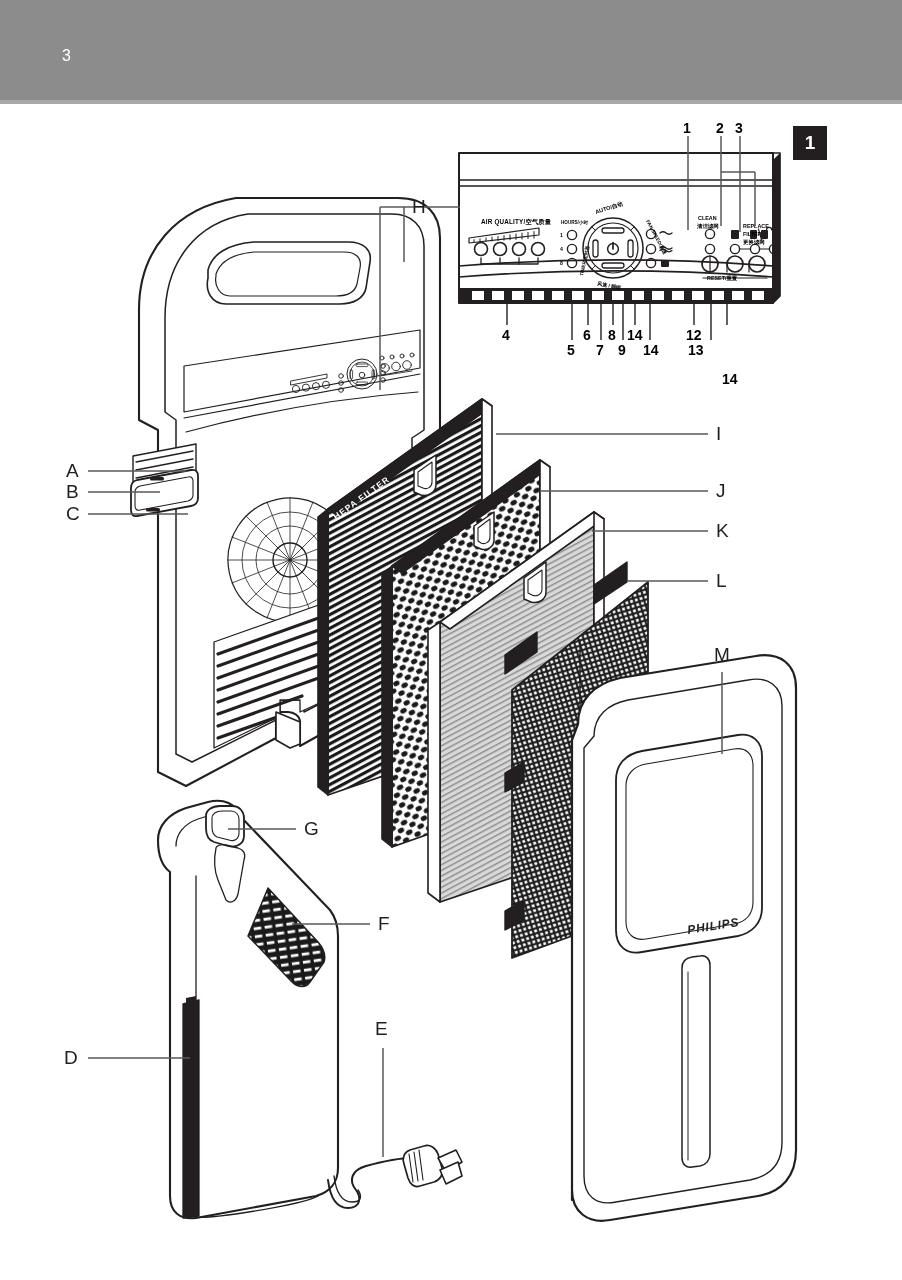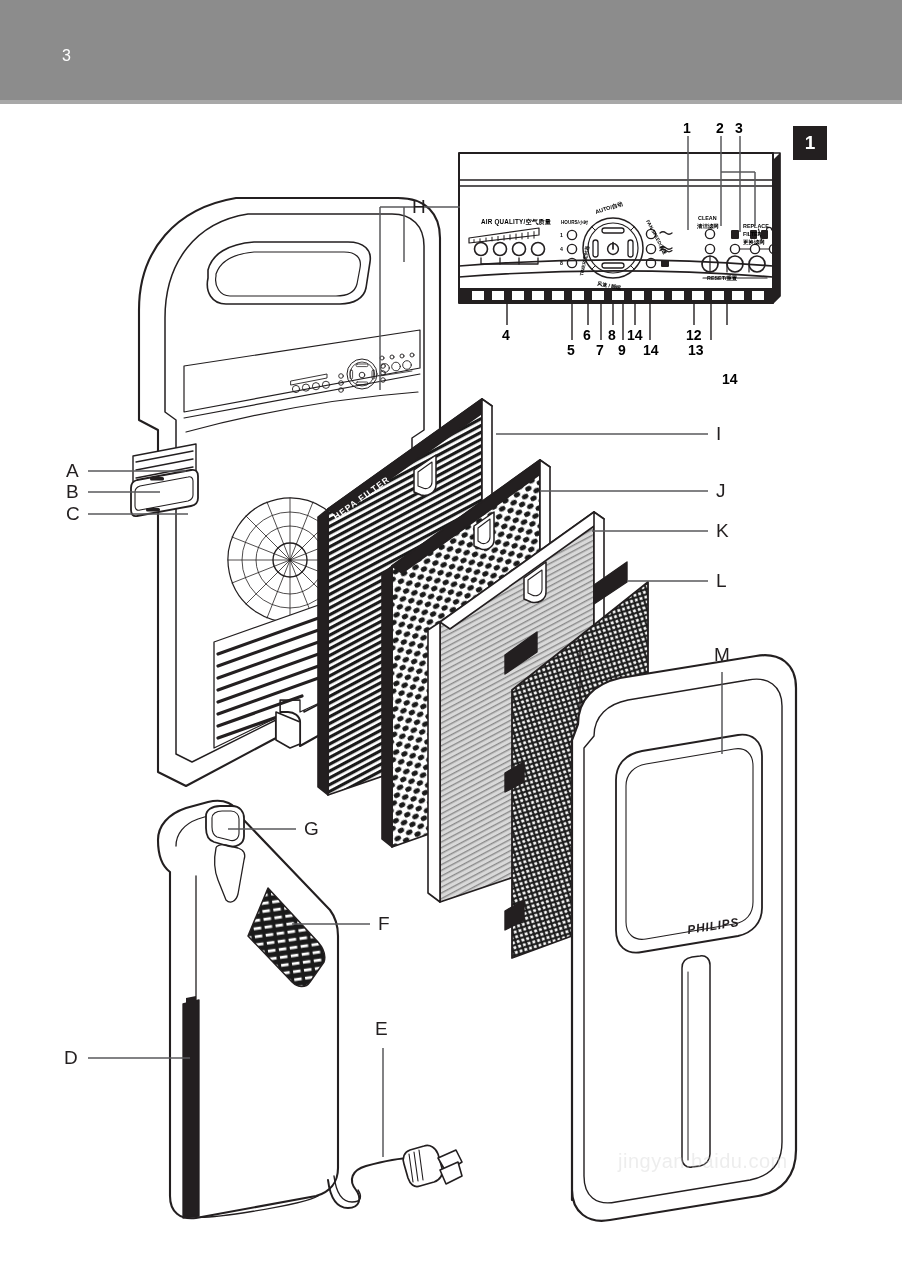--- a/index.html
+++ b/index.html
@@ -587,14 +587,13 @@
 <div class="num" style="left:596px; top:343px;">7</div>
 <div class="num" style="left:608px; top:328px;">8</div>
 <div class="num" style="left:618px; top:343px;">9</div>
 <div class="num" style="left:627px; top:328px;">14</div>
 <div class="num" style="left:643px; top:343px;">14</div>
 <div class="num" style="left:686px; top:328px;">12</div>
 <div class="num" style="left:688px; top:343px;">13</div>
 <div class="num" style="left:722px; top:328px;margin-top:44px;">14</div>
 
 <div id="watermark">
-  <div class="wm-sub">jingyan.baidu.com</div>
 </div>
 
 </body></html>

